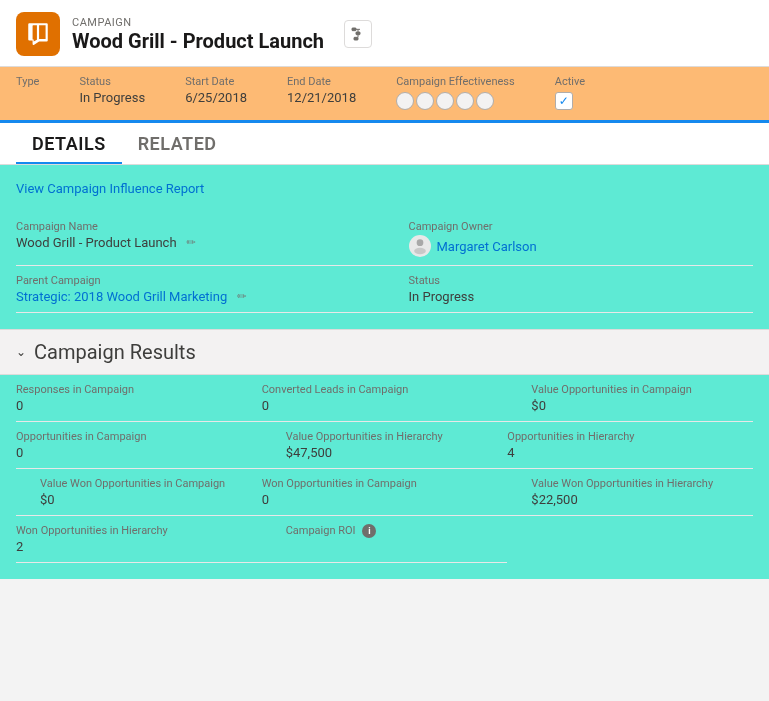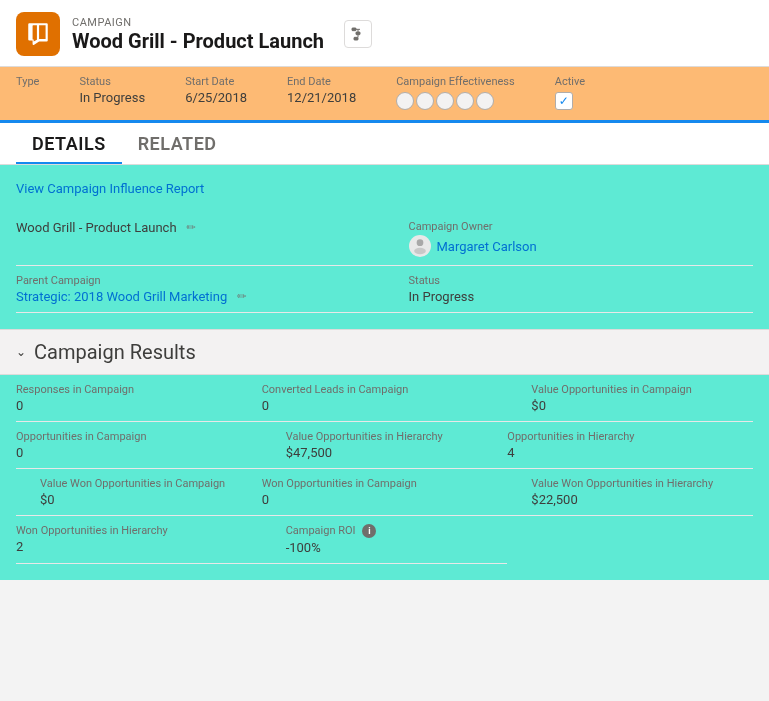--- a/index.html
+++ b/index.html
@@ -342,20 +342,21 @@
 </div>
 
 <div class="content">
 
   
   <a class="view-link">View Campaign Influence Report</a>
 
   
   <div class="fields-grid">
     <div class="field-item">
+      <div class="field-label">Campaign Name</div>
       <div class="field-value">
         <span>Wood Grill - Product Launch</span>
         <span class="edit-pencil">✏</span>
       </div>
     </div>
     <div class="field-item right">
       <div class="field-label">Campaign Owner</div>
       <div class="field-value">
         <div class="owner-avatar">
           <svg viewBox="0 0 24 24" fill="#706e6b">
@@ -431,17 +432,16 @@
 
     <div class="result-item">
       <div class="result-label">Won Opportunities in Hierarchy</div>
       <div class="result-value">2</div>
     </div>
     <div class="result-item right">
       <div class="result-label">
         <span>Campaign ROI</span>
         <span class="info-icon">i</span>
       </div>
-      <div class="result-value">-100%</div>
     </div>
   </div>
 
 </div>
 
 </body></html>

